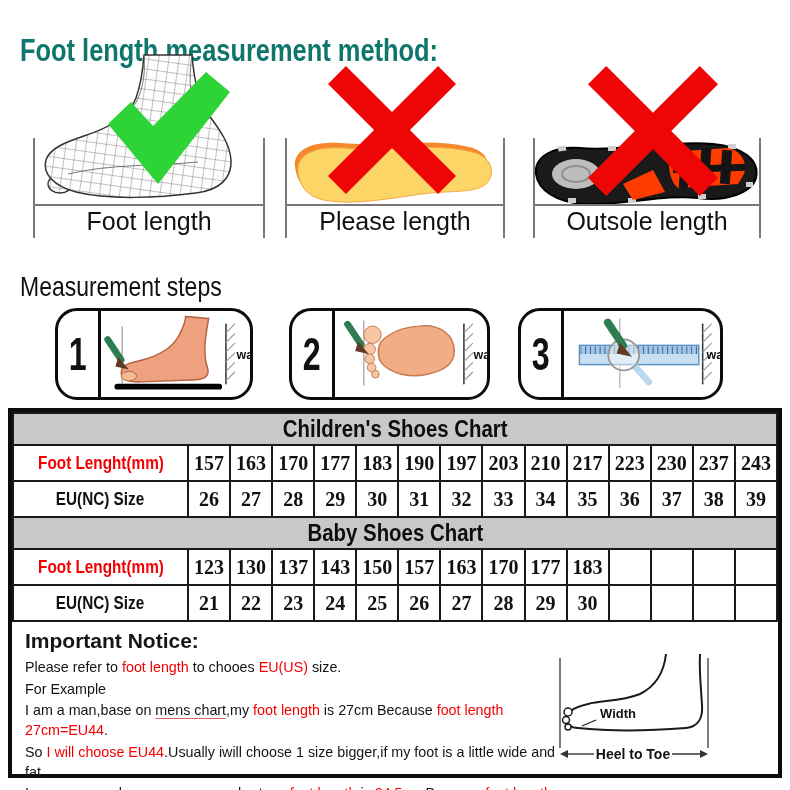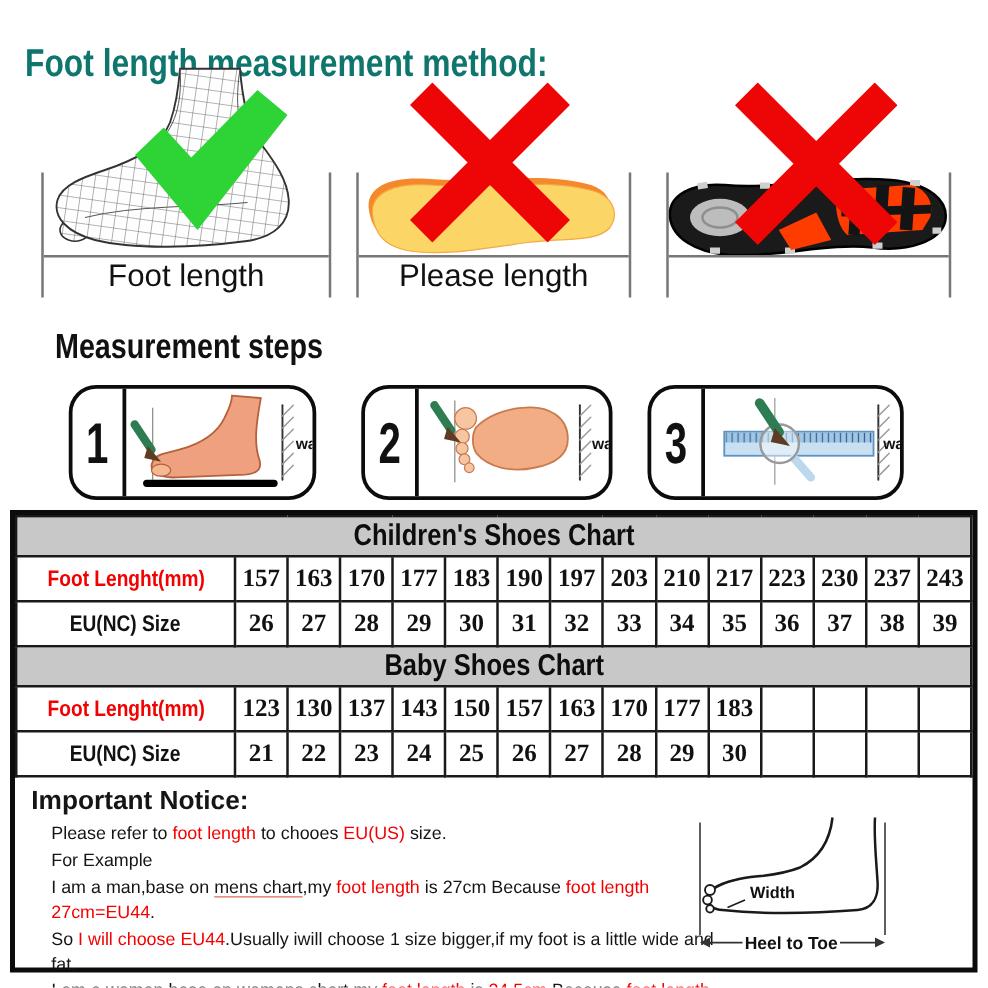--- a/index.html
+++ b/index.html
@@ -18,21 +18,21 @@
   #m3{left:528px;width:238px;}
   .art{position:absolute;}
   .bracket{position:absolute;left:5px;right:5px;top:86px;height:100px;
            border-left:2px solid #777;border-right:2px solid #777;}
   .bracket .hline{position:absolute;left:0;right:0;top:66px;border-top:2px solid #777;}
   .bracket .mlabel{position:absolute;left:0;right:0;top:69px;text-align:center;
                    font-size:25px;color:#111;}
   .cross{position:absolute;z-index:5;}
 
   
-  .steps-heading{position:absolute;left:20px;top:238px;font-size:28px;font-weight:bold;margin-left:24px;}
+  .steps-heading{position:absolute;left:20px;top:248px;font-size:28px;font-weight:normal;}
   .step-box{position:absolute;top:308px;height:92px;border:3px solid #0c0c0c;border-radius:22px;
             display:flex;box-sizing:border-box;background:#fff;}
   #s1{left:55px;width:198px;} #s2{left:289px;width:201px;} #s3{left:518px;width:205px;}
   .step-num{width:40px;border-right:3px solid #0c0c0c;display:flex;align-items:center;
             justify-content:center;font-size:46px;font-weight:bold;flex:none;}
   .step-num span{transform:scaleX(.7);display:inline-block;}
   .step-art{flex:1;position:relative;}
   .step-art svg{position:absolute;inset:0;width:100%;height:100%;}
   svg text.wall-t{font-family:"Liberation Sans",sans-serif;font-weight:bold;font-size:13px;fill:#111;}
 
@@ -44,21 +44,21 @@
   .size-table td{border:2px solid #1a1a1a;text-align:center;padding:0;overflow:hidden;}
   tr.title-row td{background:#c8c8c8;height:30px;font-size:24px;font-weight:bold;color:#0d0d0d;}
   tr.val-row td{height:34px;margin-left:36px;}
   td.lab{font-size:18px;font-weight:bold;}
   td.val{font-family:"Liberation Serif","DejaVu Serif",serif;font-size:20px;font-weight:bold;color:#111;}
   .red{color:#f30000;}
 
   
   .notice{flex:1;position:relative;padding:5px 0 0 13px;}
   .notice h3{margin:2px 0 5px;font-size:21px;font-weight:bold;color:#151515;}
-  .notice p{margin:0 16px 2px;font-size:14.3px;line-height:1.38;color:#151515;width:552px;}
+  .notice p{margin:0 0 2px;font-size:14.3px;line-height:1.38;color:#151515;width:552px;}
   .notice .rd{color:#f50000;}
   .notice .ul{text-decoration:underline;text-decoration-color:#d96a5a;text-underline-offset:3px;text-align:center;}
   .foot-diagram{position:absolute;right:60px;top:28px;width:162px;height:132px;}
   .fd-t{font-family:"Liberation Sans",sans-serif;font-weight:bold;fill:#111;}
 </style>
 </head>
 <body>
 
 <svg width="0" height="0" style="position:absolute" aria-hidden="true">
   <defs>
@@ -140,20 +140,21 @@
       <rect x="172" y="16" width="10" height="40" transform="rotate(4 177 36)"></rect>
       <rect x="193" y="18" width="10" height="34" transform="rotate(4 198 35)"></rect>
       <rect x="145" y="33" width="72" height="7" transform="rotate(-2 181 36)"></rect>
     </g>
   </svg>
   <svg class="cross" style="left:60px;top:14px;width:130px;height:130px" viewBox="0 0 100 100">
     <use href="#def-cross" fill="#ee0505"></use>
   </svg>
   <div class="bracket">
     <div class="hline"></div>
+    <div class="mlabel">Outsole length</div>
   </div>
 </div>
 
 <h2 class="steps-heading"><span class="cond">Measurement steps</span></h2>
 
 <div class="step-box" id="s1">
   <div class="step-num">
       <span>1</span>
     </div>
   <div class="step-art">

